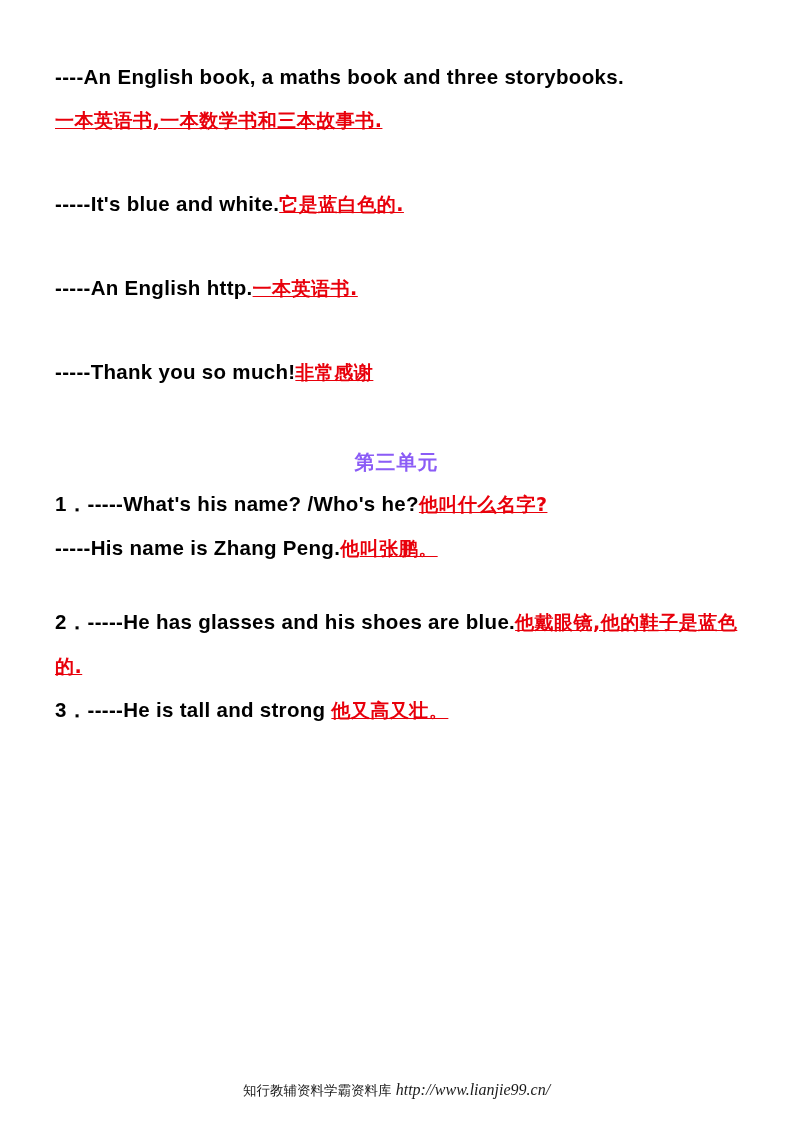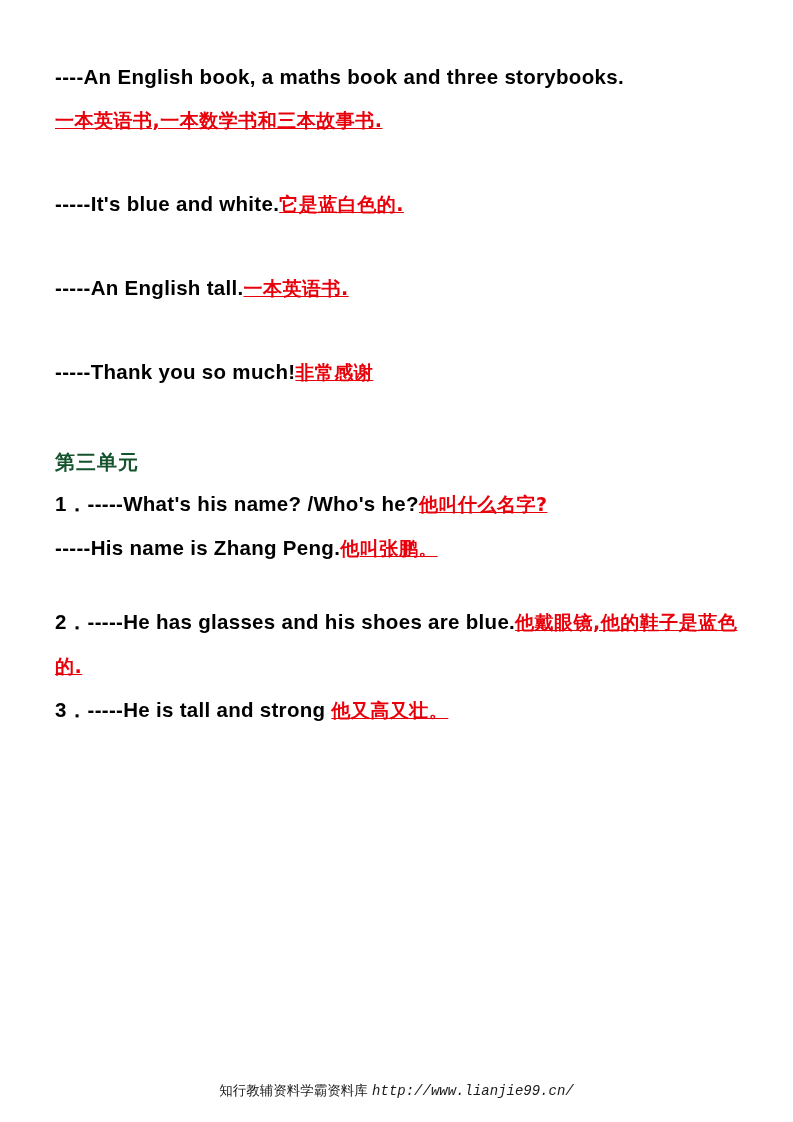--- a/index.html
+++ b/index.html
@@ -44,21 +44,22 @@
     font-size: 19px;
     letter-spacing: 0.5px;
   }
   .en {
     font-family: "Liberation Sans", sans-serif;
   }
   .spacer-sm { height: 30px; }
   .spacer-md { height: 40px; }
   .spacer-lg { height: 48px; }
   .unit-heading {
-    color: #14532d;
+    text-align: center;
+    color: #8b5cf6;
     font-weight: bold;
     font-size: 20px;
     line-height: 40px;
     font-family: "DejaVu Sans", "Liberation Sans", sans-serif;
     letter-spacing: 1px;
   }
   .wrapline {
     white-space: normal;
     line-height: 43px;
   }
@@ -67,22 +68,22 @@
     left: 0;
     right: 0;
     bottom: 22px;
     text-align: center;
     font-size: 13.5px;
     color: #1a1a1a;
     font-family: "DejaVu Sans", "Liberation Sans", sans-serif;
   }
   .footer .url {
     font-style: italic;
-    font-family: Liberation Mono, monospace;
-    font-size: 14px;
+    font-family: Liberation Serif, serif;
+    font-size: 16px;
   }
 </style>
 </head>
 <body>
 
 <div class="page">
 
   <div class="line">
     <span class="en">----An English book, a maths book and three storybooks.</span>
   </div>
@@ -95,21 +96,21 @@
 
 
   <div class="line">
     <span class="en">-----It's blue and white.</span><span class="cn">它是蓝白色的.</span>
   </div>
 
   <div class="spacer-md"></div>
 
 
   <div class="line">
-    <span class="en">-----An English tall.</span><span class="cn">一本英语书.</span>
+    <span class="en">-----An English http.</span><span class="cn">一本英语书.</span>
   </div>
 
   <div class="spacer-md"></div>
 
 
   <div class="line">
     <span class="en">-----Thank you so much!</span><span class="cn">非常感谢</span>
   </div>
 
   <div class="spacer-lg"></div>

